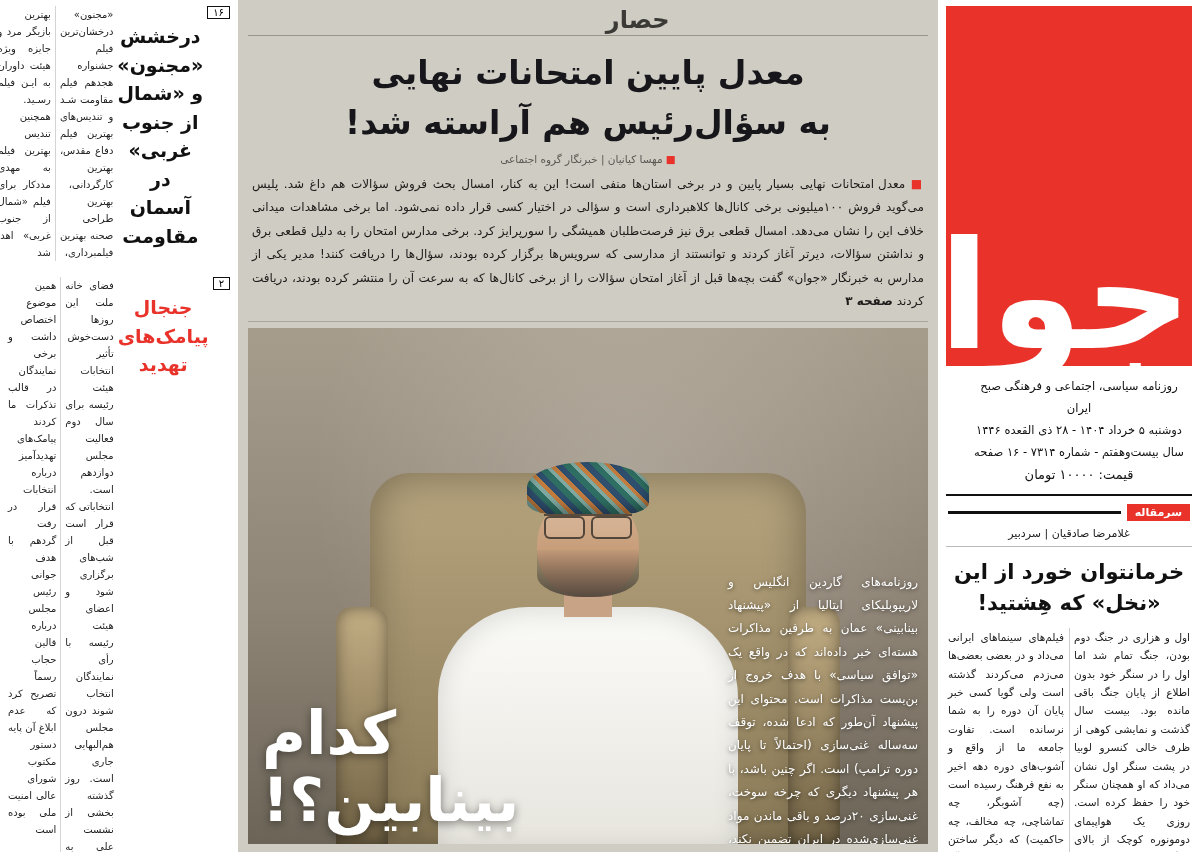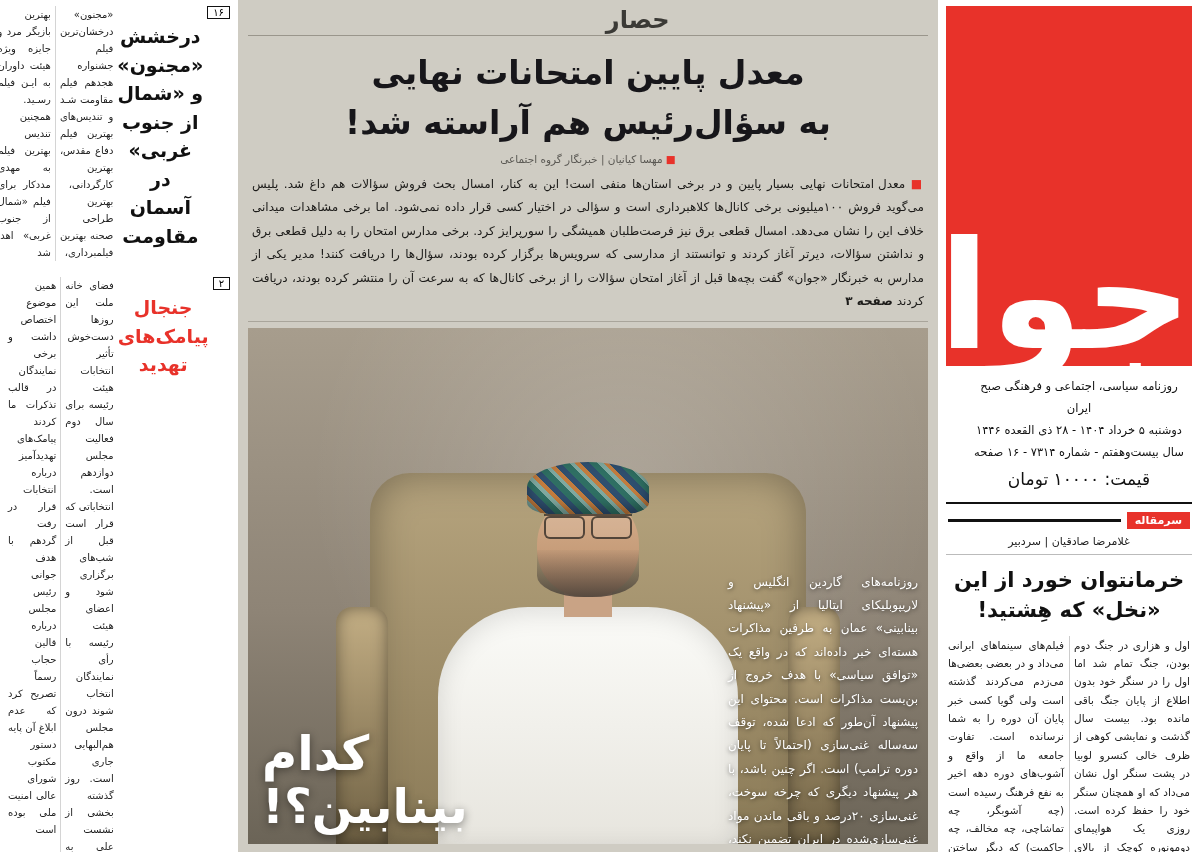--- a/index.html
+++ b/index.html
@@ -50,21 +50,21 @@
   }
   .masthead-meta {
     text-align: center;
     font-size: 11.5px;
     line-height: 1.9;
     color: #111;
     padding: 10px 4px 6px 4px;
     border-bottom: 2px solid #111;
   }
   .masthead-meta .line { display: block; margin-left: 20px; }
-  .price { font-size: 17px; }
+  .price { font-size: 13px; }
   .editorial-head {
     display: flex;
     align-items: center;
     justify-content: flex-start;
     gap: 6px;
     padding: 8px 2px 4px 2px;
   }
   .editorial-tag {
     background: #e8322a;
     color: #fff;
@@ -244,21 +244,21 @@
     border-radius: 50% 50% 22% 22%;
     box-shadow: inset 0 -6px 14px rgba(0,0,0,.35);
   }
   .photo-headline {
     position: absolute;
     left: 14px;
     bottom: 10px;
     text-align: left;
     color: #ffffff;
     font-weight: bold;
-    font-size: 48px;
+    font-size: 60px;
     line-height: 1.12;
     text-shadow: 0 2px 10px rgba(0,0,0,.45);
     direction: rtl;
   }
   .photo-sidebar {
     position: absolute;
     right: 10px;
     top: 47%;
     width: 190px;
     color: #ffffff;

